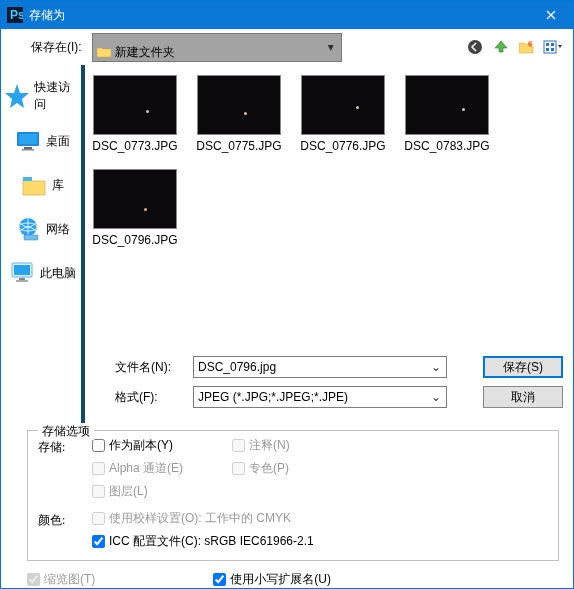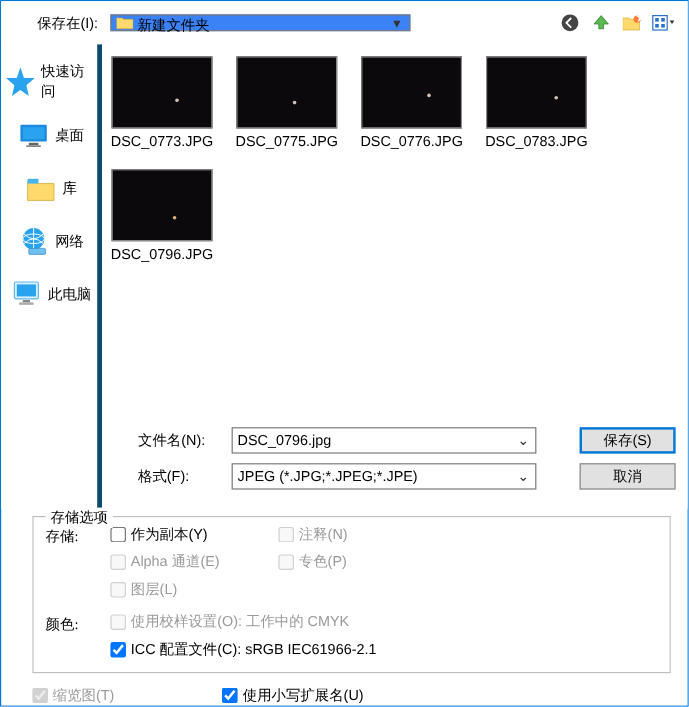--- a/index.html
+++ b/index.html
@@ -6,21 +6,21 @@
   body { background: #fff; width: 574px; height: 589px; overflow: hidden; }
   .window { width: 574px; height: 589px; border: 1px solid #0078d7; background: #fff; display: flex; flex-direction: column; }
 
   .titlebar { background: #0b77d6; height: 28px; display: flex; align-items: center; color: #fff; padding-left: 6px; }
   .titlebar-icon { width: 16px; height: 16px; margin-right: 6px; display:flex;align-items:center;justify-content:center;}
   .titlebar-title { flex: 1; font-size: 12px; }
   .titlebar-close { width: 45px; height: 28px; display: flex; align-items: center; justify-content: center; color: #fff; }
 
   .locrow { height: 36px; display: flex; align-items: center; padding: 4px 10px 4px 30px; gap: 6px; background:#fff;}
   .locrow-label { margin-right: 4px; }
-  .locrow select, .locrow .combo { flex: 0 0 250px; height: 14px; border: 1px solid #7a7a7a; background: #3b82f6; padding: 0 4px; display:flex; align-items:flex-start; position:relative;}
+  .locrow select, .locrow .combo { flex: 0 0 250px; height: 29px; border: 1px solid #7a7a7a; background: #a3a3a3; padding: 0 4px; display:flex; align-items:flex-end; position:relative;}
   .combo .folder-glyph { color:#f2c24a; margin-right:4px;}
   .combo-dd { position:absolute; right:2px; top:2px; bottom:2px; width:16px; display:flex;align-items:center;justify-content:center;color:#333;}
   .navbtn { width: 20px; height: 20px; display:flex; align-items:center; justify-content:center; border:none; background:none; }
   .navspacer{flex:1;}
   .navbtn-group{display:flex;gap:6px;margin-left:6px;}
 
   .body { flex: 1; display: flex; background:#fff; }
   .sidebar { width: 80px; display: flex; flex-direction: column; align-items: center; padding-top: 10px; gap: 2px; }
   .sb-item { display: flex; align-items: center; gap: 2px; padding: 4px 0 6px; width:100%;justify-content:center; }
   .sb-icon { width: 32px; height: 32px; display:flex; align-items:center; justify-content:center; }
@@ -50,27 +50,41 @@
   .optbox-legend { position:absolute; top:-8px; left:10px; background:#fff; padding:0 4px; font-size:12px;}
   .optrow { display:flex; align-items:flex-start; }
   .optrow .leftlbl { width: 54px; padding-top:2px;font-family:Liberation Serif, serif;}
   .optrow .checks { display:flex; flex-direction:column; gap:6px;}
   .optrow .checks2col { display:grid; grid-template-columns: 140px 140px; row-gap:6px;}
   .ck { display:flex; align-items:center; gap:4px;}
   .ck input[type=checkbox]{ width:13px; height:13px; }
   .ck .dis { color:#9a9a9a;}
   .ck .dis-box{accent-color:#b0b0b0;}
   .opt-spacer{height:10px;}
-  .lastrow { display:flex; align-items:flex-start; padding: 10px 0 0 26px; gap:90px;}
+  .lastrow { display:flex; align-items:flex-start; padding: 10px 0 0 26px; gap:118px;}
 </style>
 </head>
 <body>
 
 <div class="window">
 
+  <div class="titlebar">
+    <span class="titlebar-icon">
+      <svg width="16" height="16" viewBox="0 0 16 16">
+          <rect width="16" height="16" fill="#001a33"></rect>
+          <text x="3" y="12" font-size="10" fill="#4fc3f7" font-family="Arial" font-weight="bold">Ps</text>
+        </svg>
+    </span>
+    <span class="titlebar-title">存储为</span>
+    <div class="titlebar-close">
+      <svg width="10" height="10" viewBox="0 0 10 10">
+          <path d="M1 1 L9 9 M9 1 L1 9" stroke="#fff" stroke-width="1.3"></path>
+        </svg>
+    </div>
+  </div>
 
   <div class="locrow">
     <span class="locrow-label">保存在(I):</span>
     <div class="combo">
       <span class="folder-glyph">
         <svg width="14" height="12" viewBox="0 0 14 12">
             <path d="M0 2 h5 l1 1 h8 v8 h-14 z" fill="#ffd96b" stroke="#caa32a" stroke-width="0.5"></path>
           </svg>
       </span>
       <span>新建文件夹</span>

